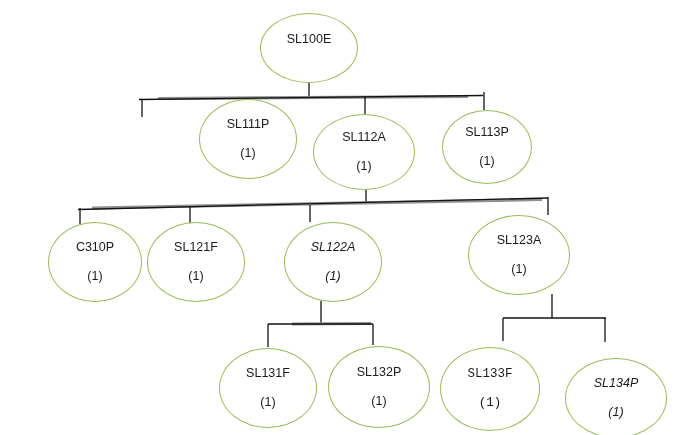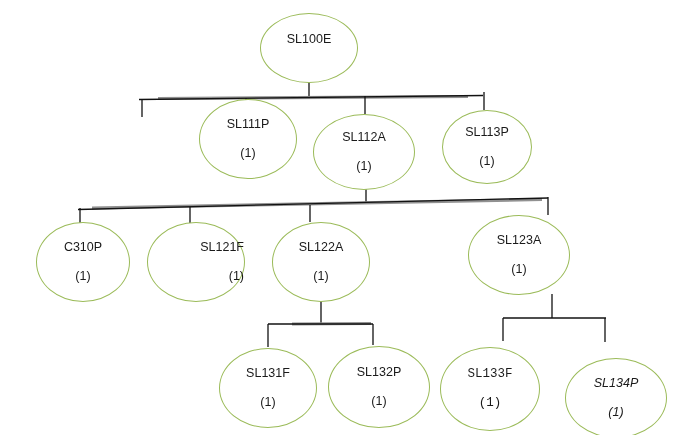--- a/index.html
+++ b/index.html
@@ -104,31 +104,31 @@
   <div class="node" style="left:313px;top:114px;width:102px;height:76px;">
     <span class="lbl">SL112A</span>
     <span class="cnt">(1)</span>
   </div>
 
   <div class="node" style="left:442px;top:110px;width:90px;height:74px;align-items:center;">
     <span class="lbl">SL113P</span>
     <span class="cnt">(1)</span>
   </div>
 
-  <div class="node" style="left:36px;top:222px;width:94px;height:80px;">
+  <div class="node" style="left:48px;top:222px;width:94px;height:80px;">
     <span class="lbl">C310P</span>
     <span class="cnt">(1)</span>
   </div>
 
-  <div class="node" style="left:147px;top:222px;width:98px;height:80px;align-items:flex-end;">
+  <div class="node" style="left:147px;top:222px;width:98px;height:80px;">
     <span class="lbl">SL121F</span>
     <span class="cnt">(1)</span>
   </div>
 
-  <div class="node" style="left:272px;top:222px;width:98px;height:80px;">
+  <div class="node" style="left:284px;top:222px;width:98px;height:80px;font-style:italic;">
     <span class="lbl">SL122A</span>
     <span class="cnt">(1)</span>
   </div>
 
   <div class="node" style="left:468px;top:215px;width:102px;height:80px;">
     <span class="lbl">SL123A</span>
     <span class="cnt">(1)</span>
   </div>
 
   <div class="node" style="left:219px;top:348px;width:98px;height:80px;">

